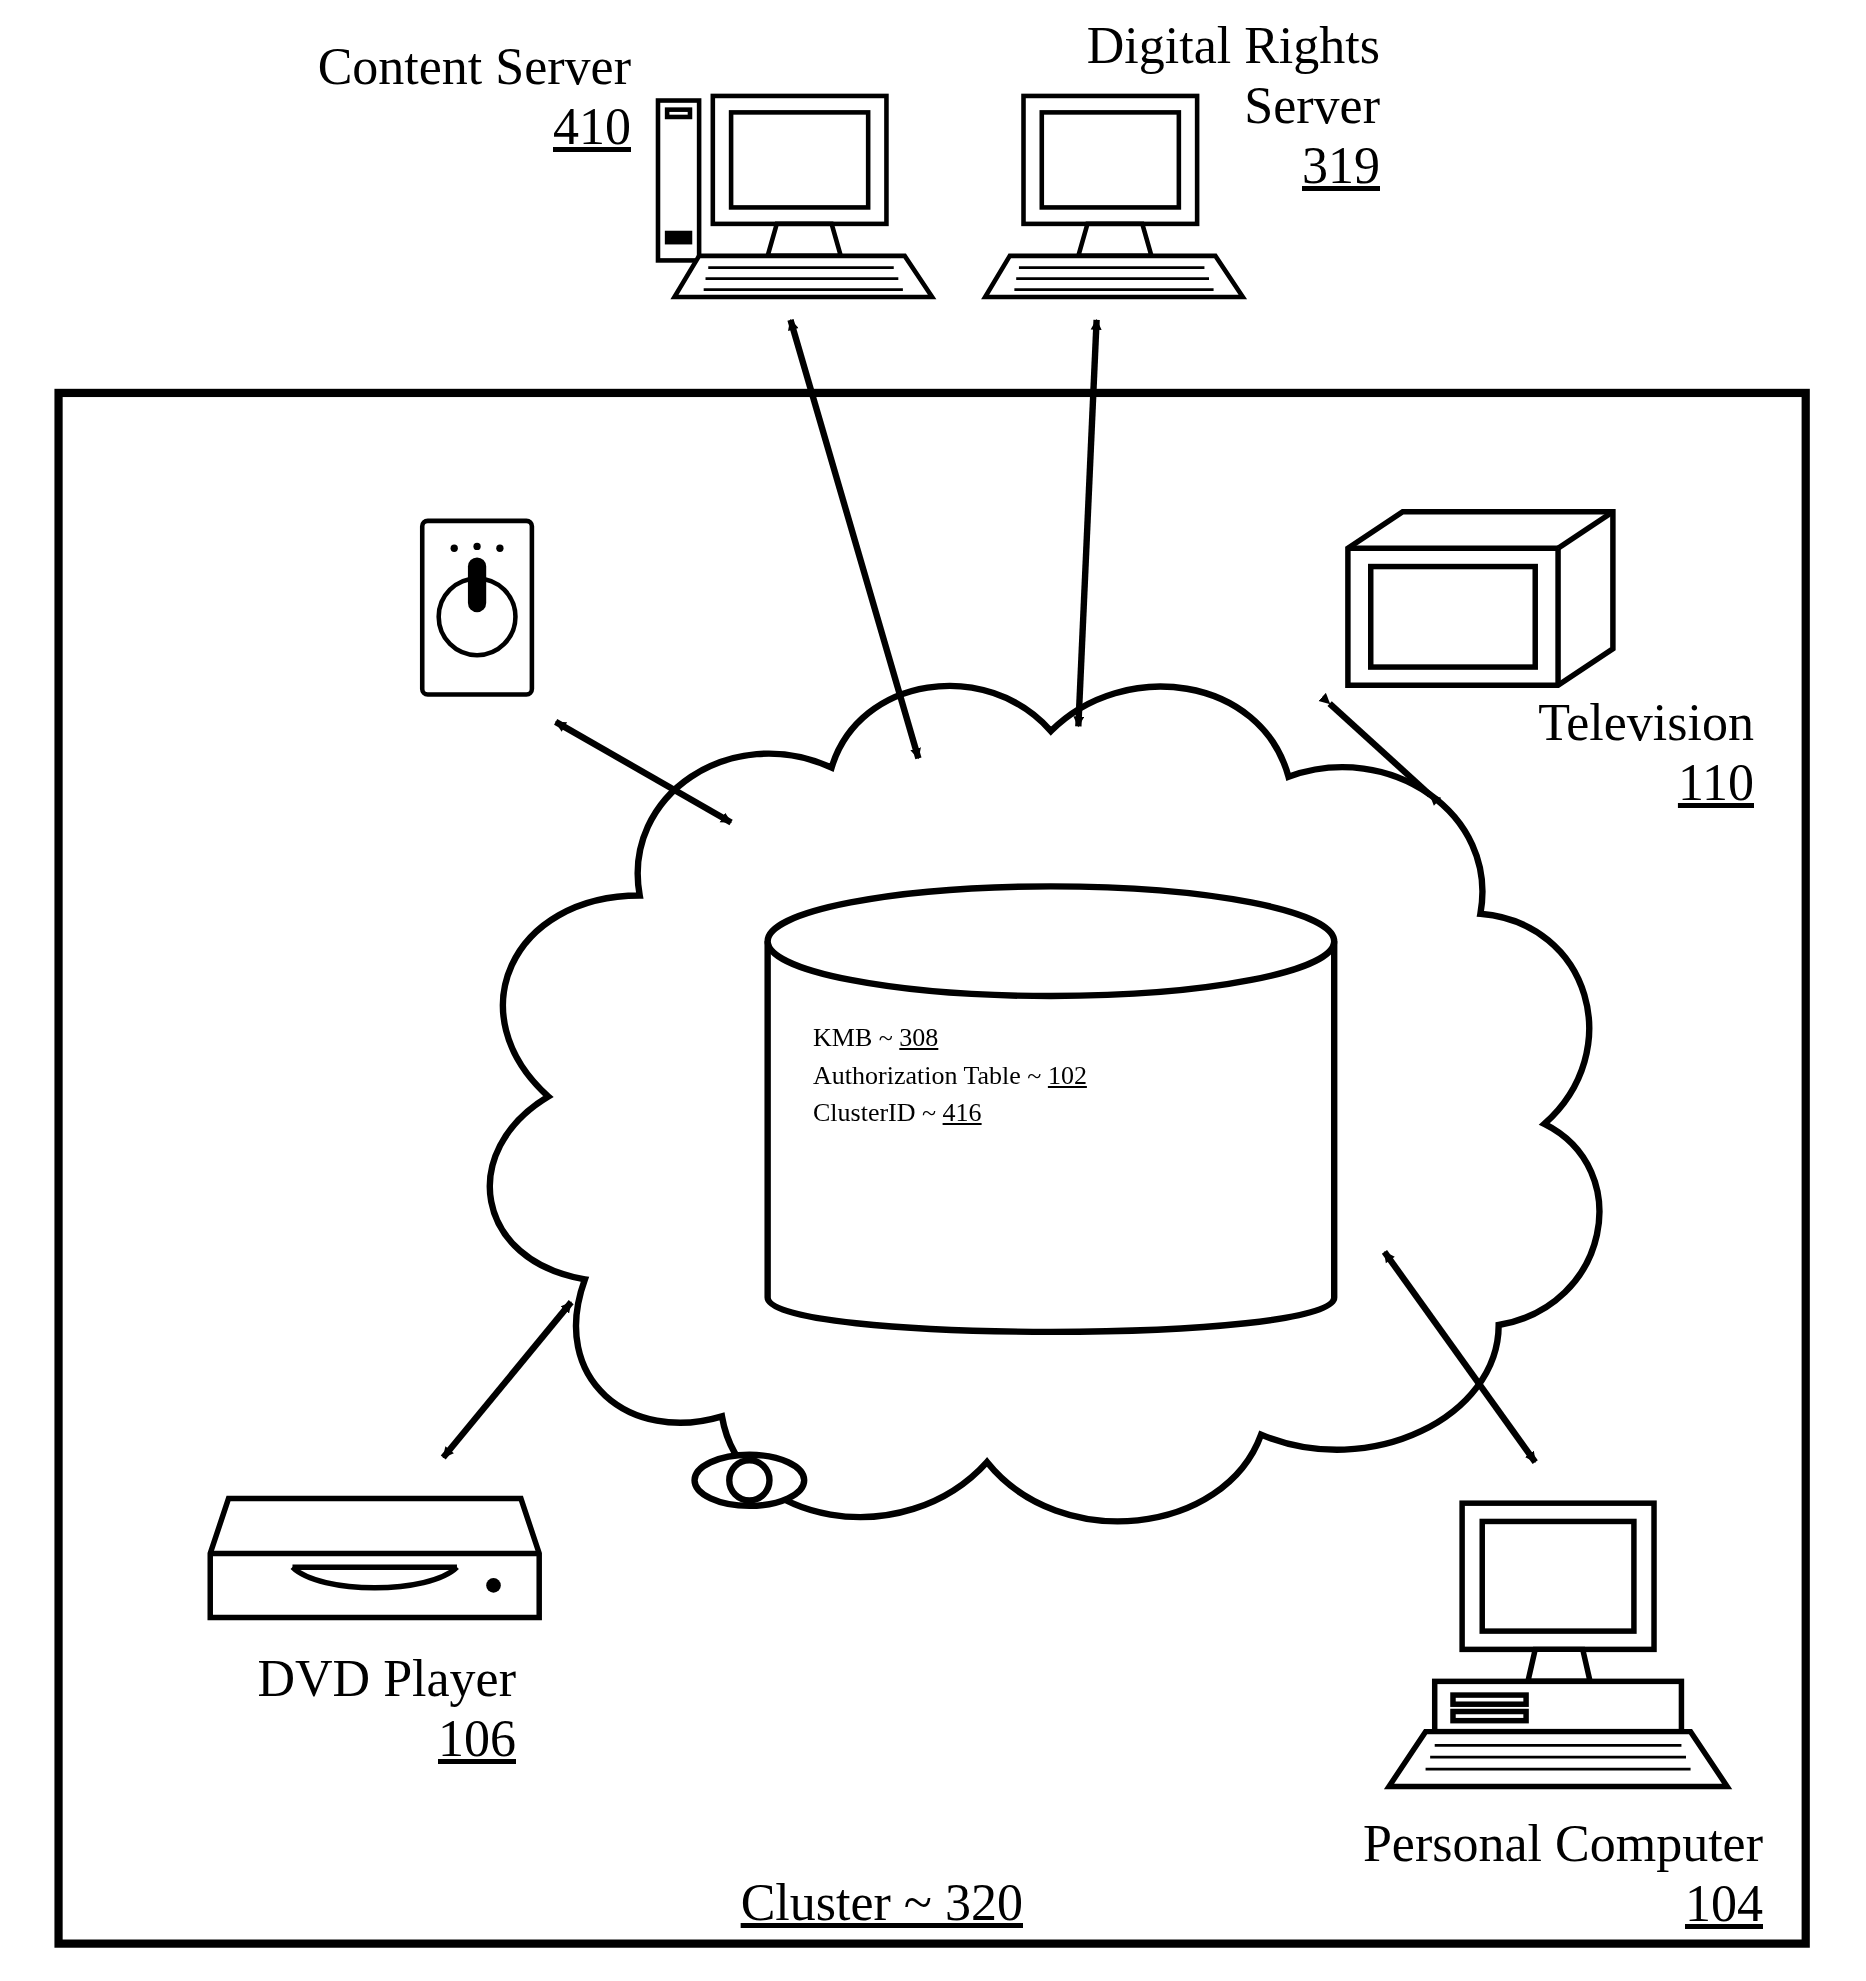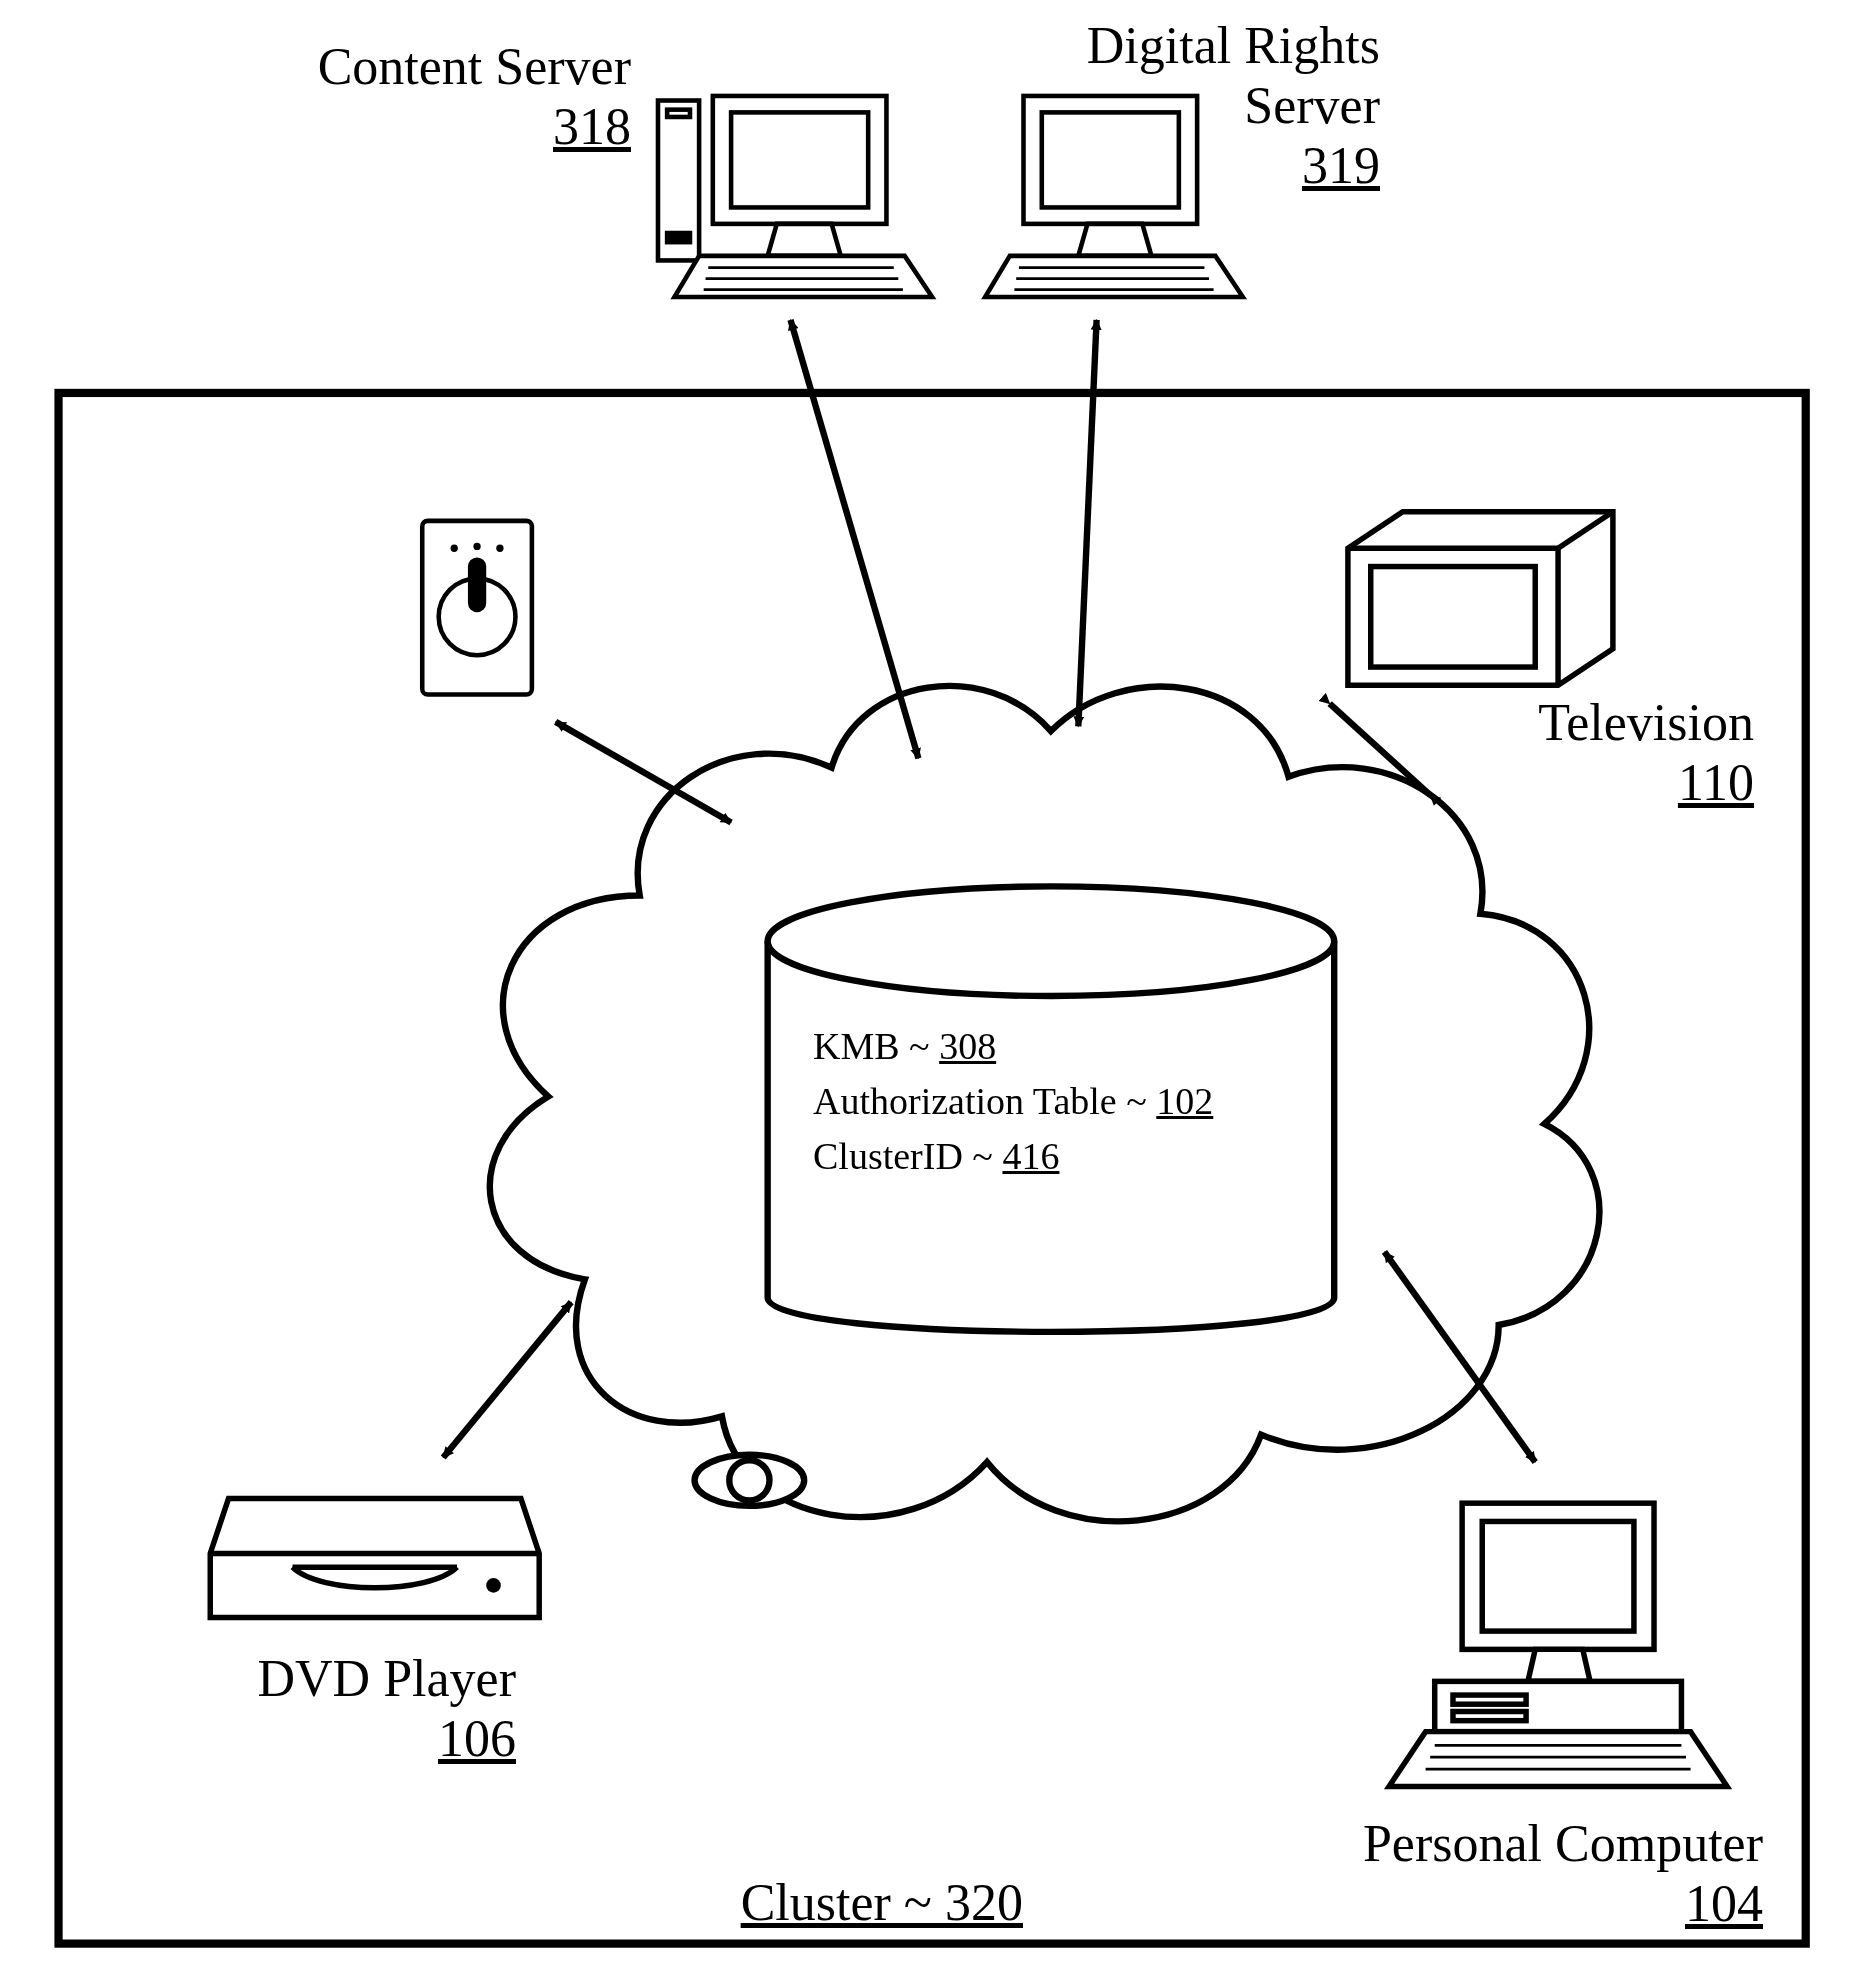--- a/index.html
+++ b/index.html
@@ -9,21 +9,21 @@
   .num { text-decoration: underline; }
   svg { position: absolute; left: 0; top: 0; }
 </style>
 </head>
 <body>
 
 <div class="stage">
 
   <div class="label" style="left:302px; top:37px; width:329px;">
     <span>Content Server</span><br>
-    <span class="num">318</span>
+    <span class="num">410</span>
   </div>
 
   <div class="label" style="left:1069px; top:16.4px; width:311px;">
     <span>Digital Rights</span><br>
     <span>Server</span><br>
     <span class="num">319</span>
   </div>
 
   <svg width="1867" height="1982" viewBox="0 0 2043 2169">
     <defs>
@@ -168,21 +168,21 @@
 
   <div class="label" style="left:1361px; top:1814px; width:402px;">
     <span>Personal Computer</span><br>
     <span class="num">104</span>
   </div>
 
   <div class="label" style="left:694px; top:1873px; width:329px;text-decoration:underline;">
     <span>Cluster ~ </span><span class="num">320</span>
   </div>
 
-  <div class="label" style="left:813px; top:1019px; text-align:left; width:512px; font-size:38px; line-height:1.45;">
+  <div class="label" style="left:813px; top:1019px; text-align:left; width:512px; font-size:26px; line-height:1.45;">
     <div>
       <span>KMB ~ </span><span class="num">308</span>
     </div>
     <div>
       <span>Authorization Table ~ </span><span class="num">102</span>
     </div>
     <div>
       <span>ClusterID ~ </span><span class="num">416</span>
     </div>
   </div>

